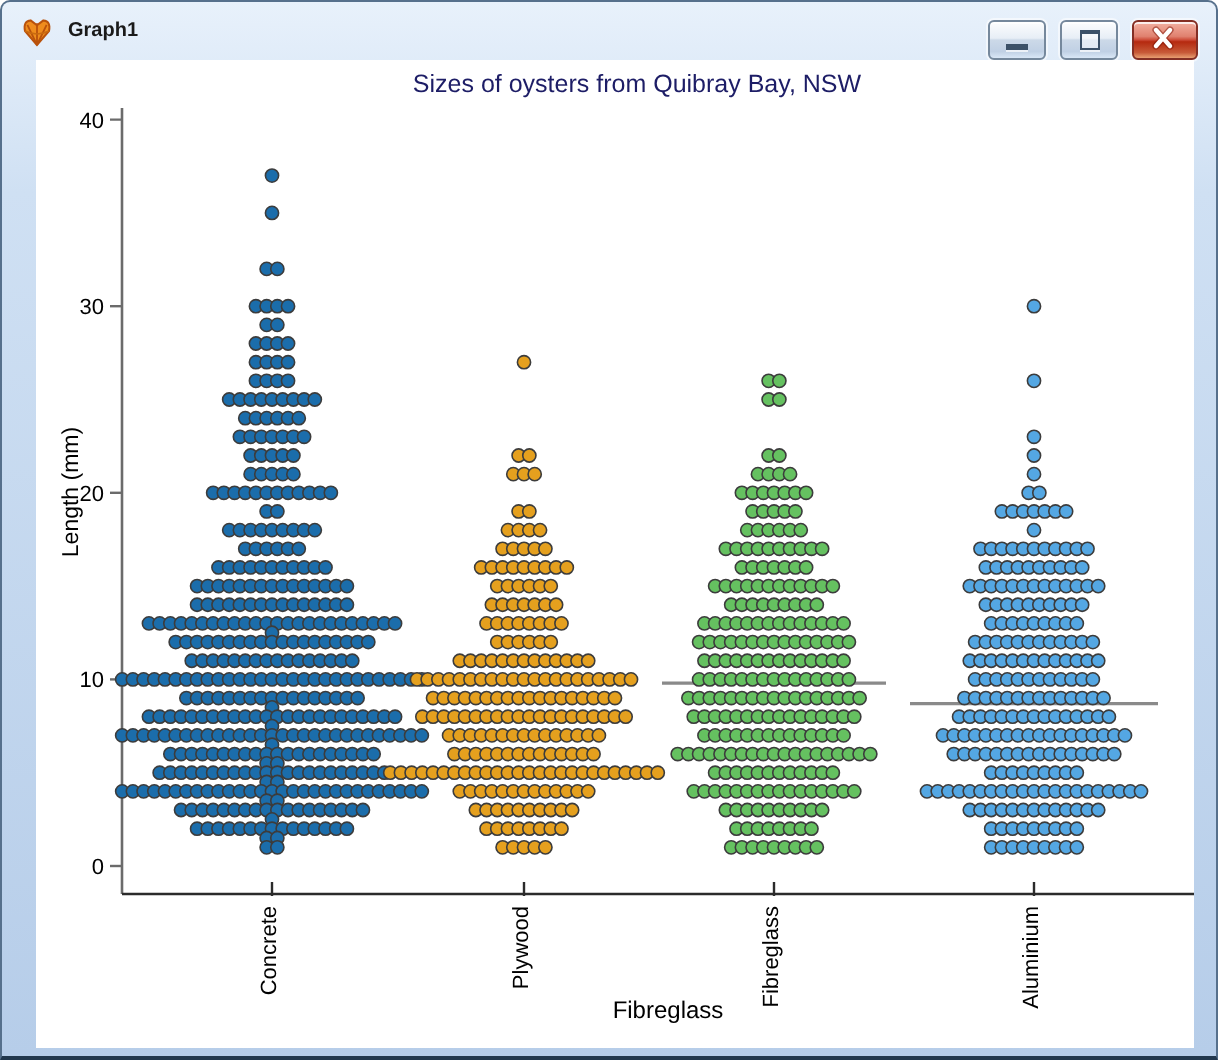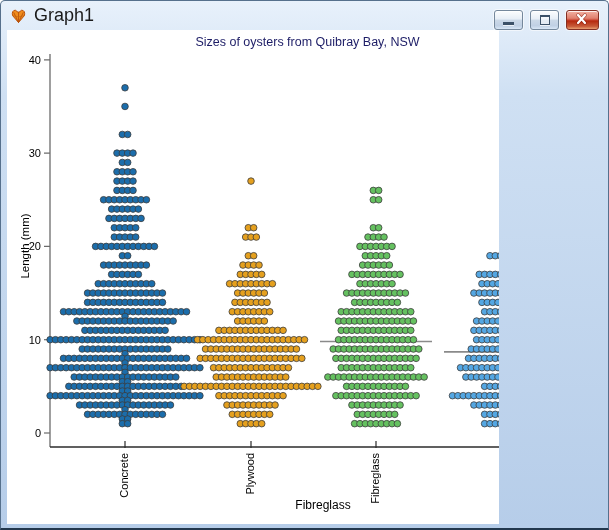--- a/index.html
+++ b/index.html
@@ -7,36 +7,36 @@
     position:relative;width:609px;height:530px;box-sizing:border-box;
     border:1px solid #56708c;border-bottom:2px solid #22384e;
     border-radius:5px 5px 0 0;
     background:linear-gradient(180deg,#e8f1fb 0%,#cfe0f3 18%,#b6cde9 100%);
     overflow:hidden;
   }
   .titlebar{
     position:relative;height:29px;display:flex;align-items:center;
     padding-left:9px;
   }
-  .titlebar .title{font-size:18px;color:#1a1a1a;margin-left:7px;}
+  .titlebar .title{font-size:10px;color:#1a1a1a;margin-left:7px;font-weight:bold;}
   .winbtns{position:absolute;top:9px;right:9px;display:flex;}
   .winbtn{
     width:27px;height:18px;margin-left:7px;border:1px solid #75889c;border-radius:3px;
     background:linear-gradient(180deg,#fcfdfe 0%,#e7eef6 45%,#ccd9e8 50%,#c0d0e4 82%,#d9e7f6 100%);
     box-shadow:0 0 0 1px rgba(255,255,255,.55), inset 0 1px 0 rgba(255,255,255,.8);
     position:relative;cursor:default;
   }
   .winbtn.close{
     width:31px;border:1px solid #842f24;
     background:linear-gradient(180deg,#f3b1a2 0%,#e0816f 40%,#cc4a36 50%,#b5290f 55%,#c75a38 85%,#e89f71 100%);
   }
   .glyph-min{position:absolute;left:8px;bottom:4px;width:11px;height:3px;background:#3c5168;box-shadow:0 1px 0 rgba(255,255,255,.7);}
   .glyph-restore{position:absolute;left:9px;top:4px;width:8px;height:7px;border:1px solid #3c5168;border-top-width:2px;background:rgba(255,255,255,.5);box-shadow:0 1px 0 rgba(255,255,255,.7);}
   .client{
-    position:relative;margin:0 6px;width:492px;height:494px;background:#ffffff;overflow:hidden;
+    position:relative;margin:0 17px;width:579px;height:494px;background:#ffffff;overflow:hidden;
   }
   .chart-title{position:absolute;top:5px;left:0;width:601px;text-align:center;font-size:12.5px;color:#1d1d66;}
   .y-label{position:absolute;left:-36px;top:209px;width:110px;height:14px;text-align:center;font-size:11.5px;color:#000;transform:rotate(-90deg);}
   .x-label{position:absolute;top:468px;left:43px;width:546px;text-align:center;font-size:12px;color:#000;}
   .cat-label{position:absolute;top:423px;font-size:11px;color:#000;white-space:nowrap;line-height:13px;transform-origin:0 0;transform:rotate(-90deg) translateX(-100%);}
   svg text{font-family:"Liberation Sans",sans-serif;}
 </style>
 </head>
 <body>
 

